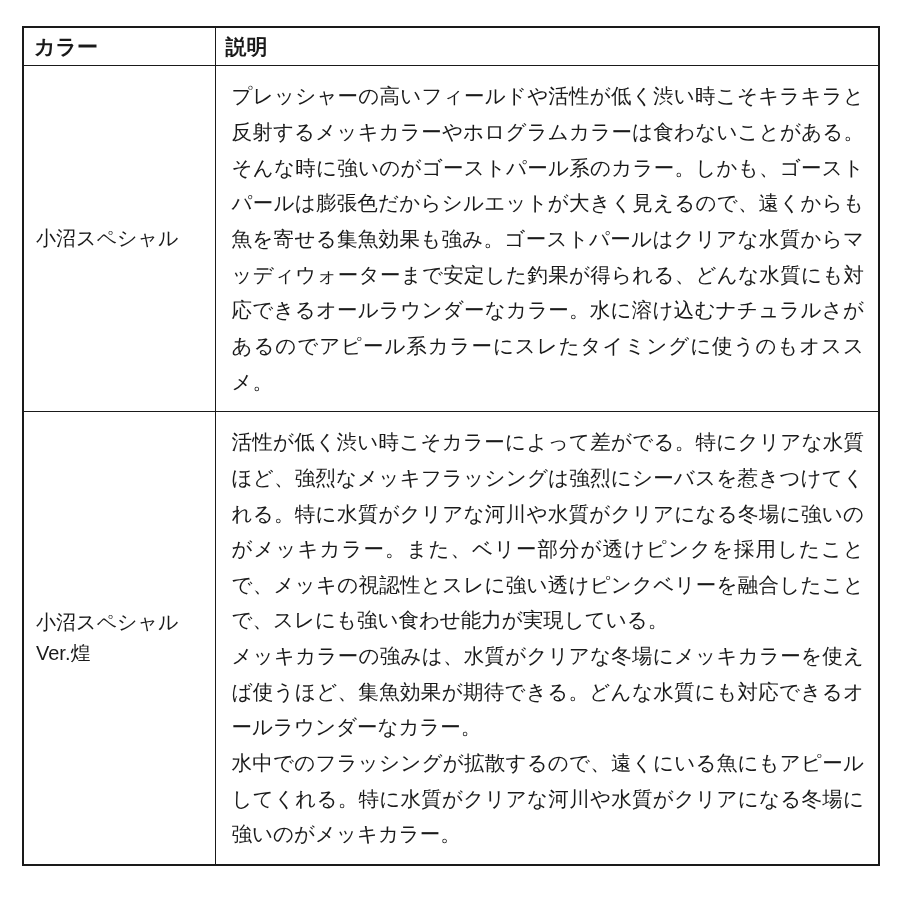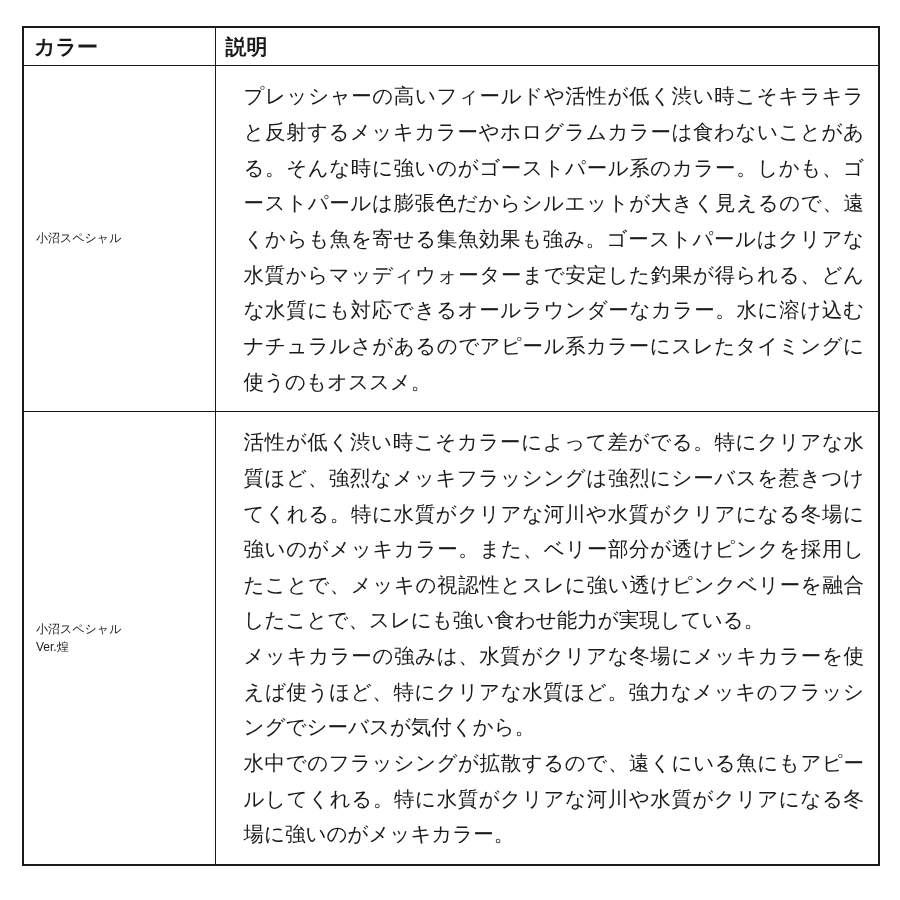--- a/index.html
+++ b/index.html
@@ -39,31 +39,31 @@
     text-align: left;
   }
   table.spec-table thead th {
     font-size: 21px;
     font-weight: bold;
     line-height: 1.3;
     padding-top: 5px;
     padding-bottom: 5px;
   }
   table.spec-table td.color-cell {
-    font-size: 12px;
+    font-size: 20px;
     line-height: 1.55;
     vertical-align: middle;
     padding-left: 12px;
     white-space: pre-line;
   }
   table.spec-table td.desc-cell {
     font-size: 20.5px;
     line-height: 1.74;
     vertical-align: top;
-    padding: 12px 14px 12px 28px;
+    padding: 12px 14px 12px 16px;
     text-align: justify;
     text-justify: inter-character;
   }
   table.spec-table td.desc-cell p {
     margin: 0;
   }
 </style>
 </head>
 <body>
 
@@ -84,19 +84,19 @@
         <td class="color-cell">小沼スペシャル</td>
         <td class="desc-cell">
           <p>プレッシャーの高いフィールドや活性が低く渋い時こそキラキラと反射するメッキカラーやホログラムカラーは食わないことがある。そんな時に強いのがゴーストパール系のカラー。しかも、ゴーストパールは膨張色だからシルエットが大きく見えるので、遠くからも魚を寄せる集魚効果も強み。ゴーストパールはクリアな水質からマッディウォーターまで安定した釣果が得られる、どんな水質にも対応できるオールラウンダーなカラー。水に溶け込むナチュラルさがあるのでアピール系カラーにスレたタイミングに使うのもオススメ。</p>
         </td>
       </tr>
       <tr>
         <td class="color-cell">小沼スペシャル
 Ver.煌</td>
         <td class="desc-cell">
           <p>活性が低く渋い時こそカラーによって差がでる。特にクリアな水質ほど、強烈なメッキフラッシングは強烈にシーバスを惹きつけてくれる。特に水質がクリアな河川や水質がクリアになる冬場に強いのがメッキカラー。また、ベリー部分が透けピンクを採用したことで、メッキの視認性とスレに強い透けピンクベリーを融合したことで、スレにも強い食わせ能力が実現している。</p>
-          <p>メッキカラーの強みは、水質がクリアな冬場にメッキカラーを使えば使うほど、特にクリアな水質ほど。強力なメッキのフラッシングでシーバスが気付くから。</p>
+          <p>メッキカラーの強みは、水質がクリアな冬場にメッキカラーを使えば使うほど、集魚効果が期待できる。どんな水質にも対応できるオールラウンダーなカラー。</p>
           <p>水中でのフラッシングが拡散するので、遠くにいる魚にもアピールしてくれる。特に水質がクリアな河川や水質がクリアになる冬場に強いのがメッキカラー。</p>
         </td>
       </tr>
     </tbody>
   </table>
 </div>
 
 </body></html>

